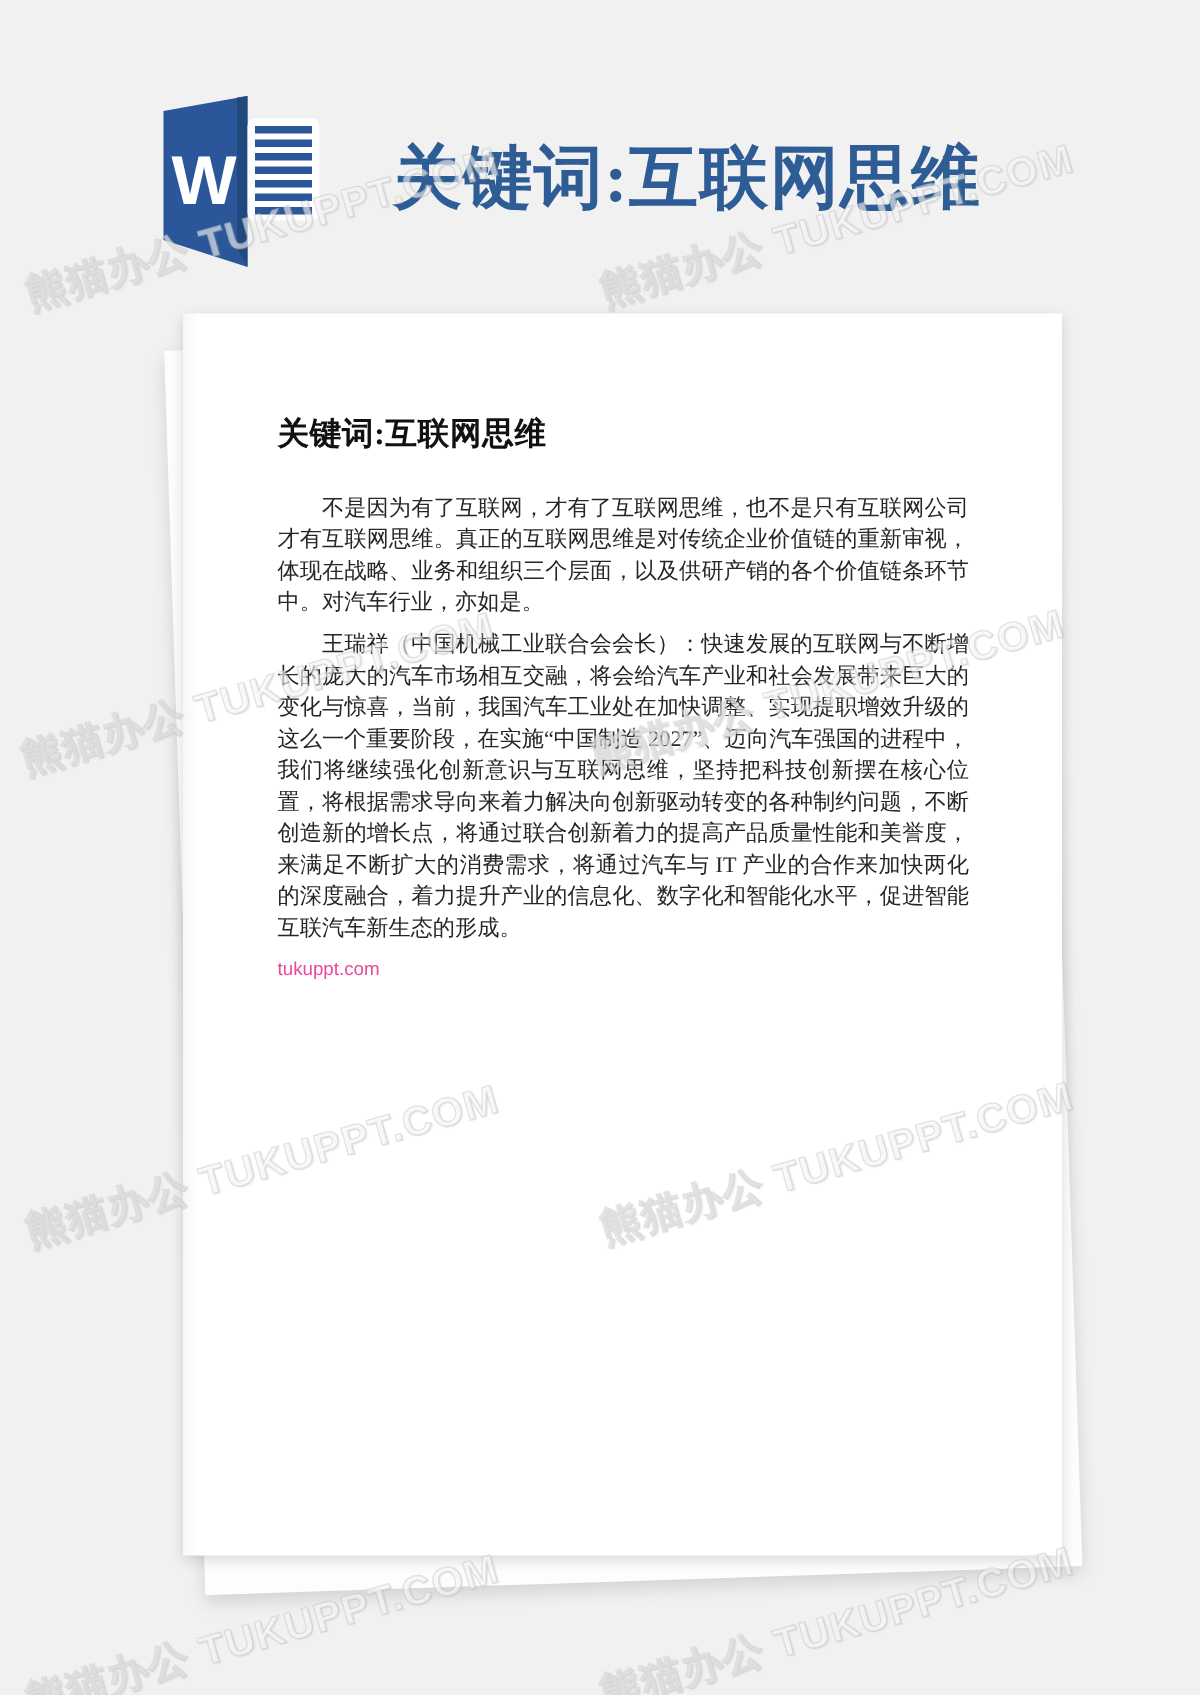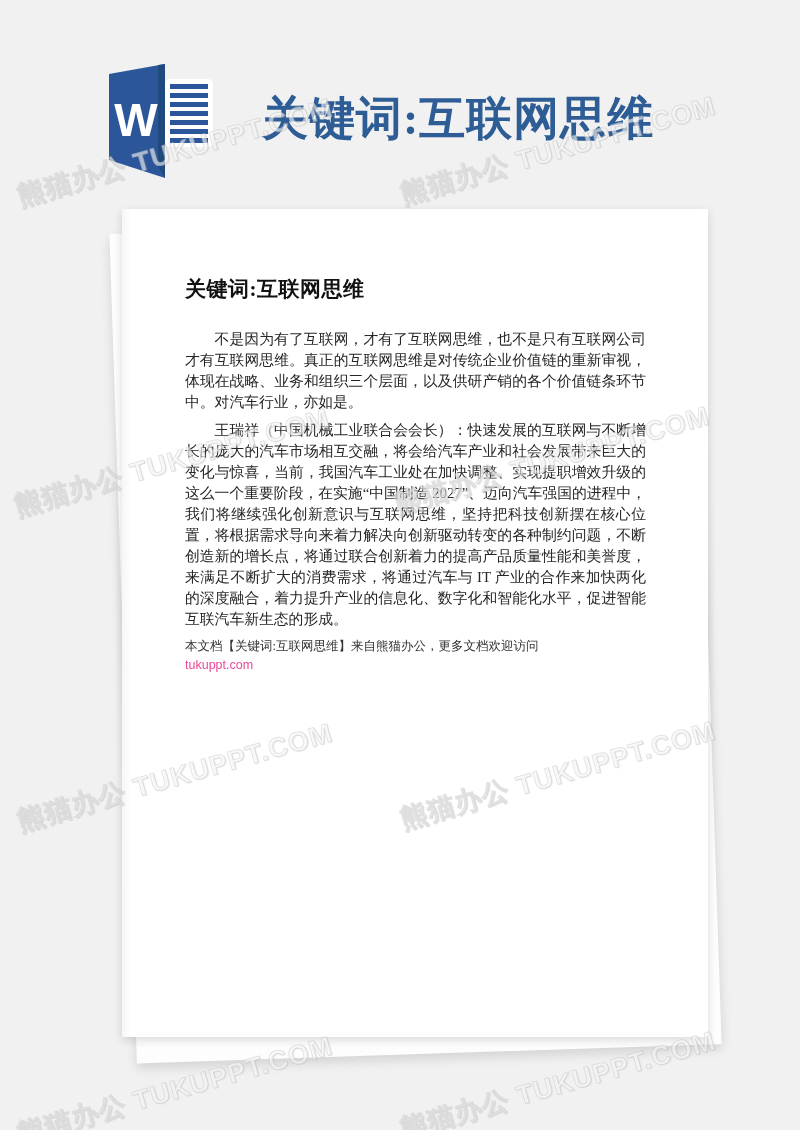--- a/index.html
+++ b/index.html
@@ -91,21 +91,20 @@
 </div>
 
 <div class="page-back"></div>
 
 <div class="page">
   <div class="page-edge-shade"></div>
   <div class="doc-content">
     <h2 class="doc-title">关键词:互联网思维</h2>
     <p class="doc-para">不是因为有了互联网，才有了互联网思维，也不是只有互联网公司才有互联网思维。真正的互联网思维是对传统企业价值链的重新审视，体现在战略、业务和组织三个层面，以及供研产销的各个价值链条环节中。对汽车行业，亦如是。</p>
     <p class="doc-para">王瑞祥（中国机械工业联合会会长）：快速发展的互联网与不断增长的庞大的汽车市场相互交融，将会给汽车产业和社会发展带来巨大的变化与惊喜，当前，我国汽车工业处在加快调整、实现提职增效升级的这么一个重要阶段，在实施“中国制造 2027”、迈向汽车强国的进程中，我们将继续强化创新意识与互联网思维，坚持把科技创新摆在核心位置，将根据需求导向来着力解决向创新驱动转变的各种制约问题，不断创造新的增长点，将通过联合创新着力的提高产品质量性能和美誉度，来满足不断扩大的消费需求，将通过汽车与 IT 产业的合作来加快两化的深度融合，着力提升产业的信息化、数字化和智能化水平，促进智能互联汽车新生态的形成。</p>
-    <div class="doc-footer">本文档【关键词:互联网思维】来自熊猫办公，更多文档欢迎访问</div>
     <a class="doc-footer-link">tukuppt.com</a>
   </div>
 </div>
 
 <div class="wm wm1">熊猫办公 TUKUPPT.COM</div>
 <div class="wm wm2">熊猫办公 TUKUPPT.COM</div>
 <div class="wm wm3">熊猫办公 TUKUPPT.COM</div>
 <div class="wm wm4">熊猫办公 TUKUPPT.COM</div>
 <div class="wm wm5">熊猫办公 TUKUPPT.COM</div>
 <div class="wm wm6">熊猫办公 TUKUPPT.COM</div>

